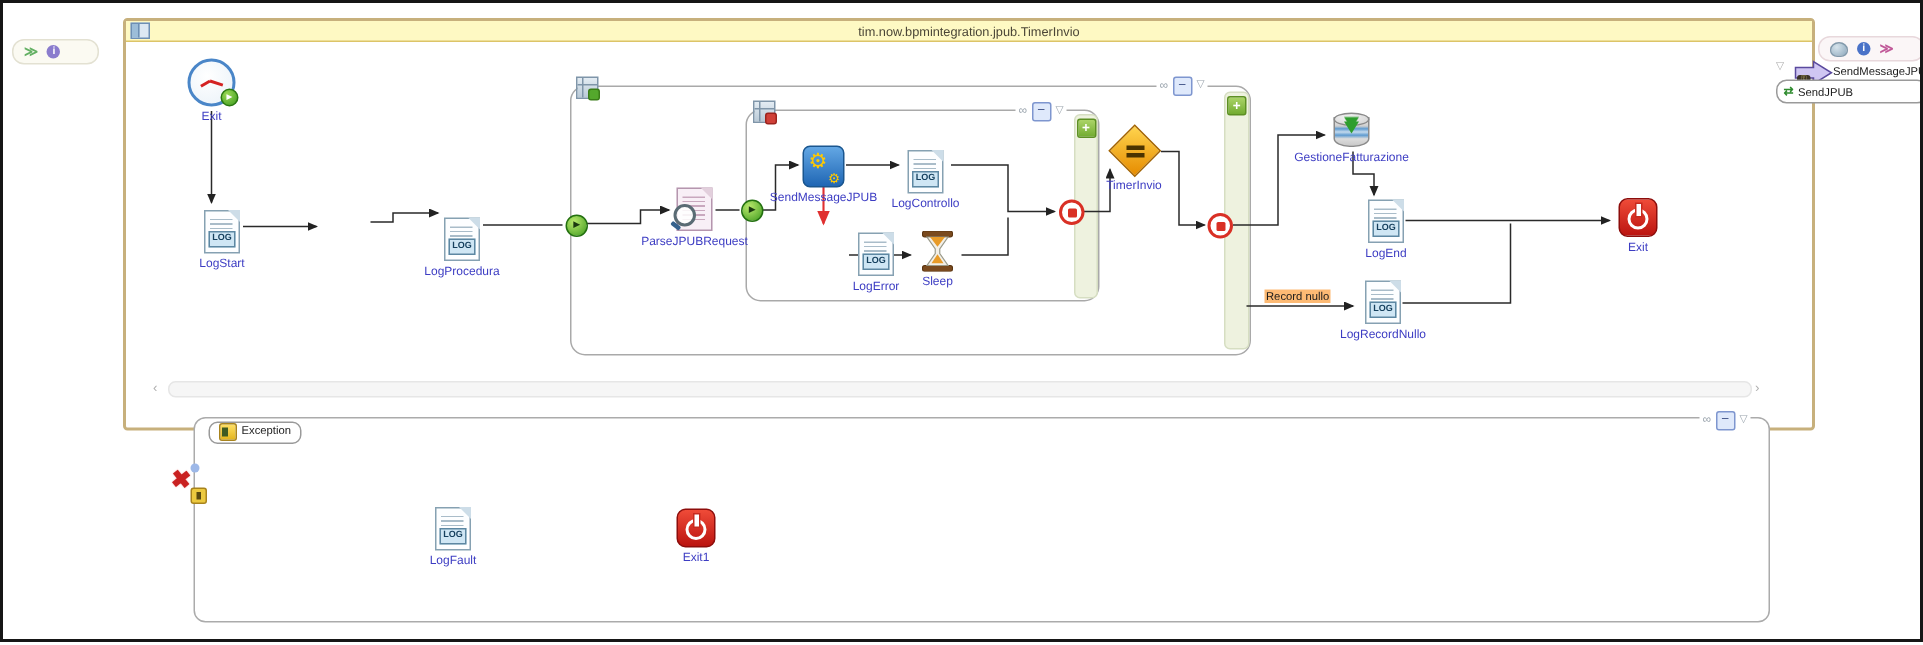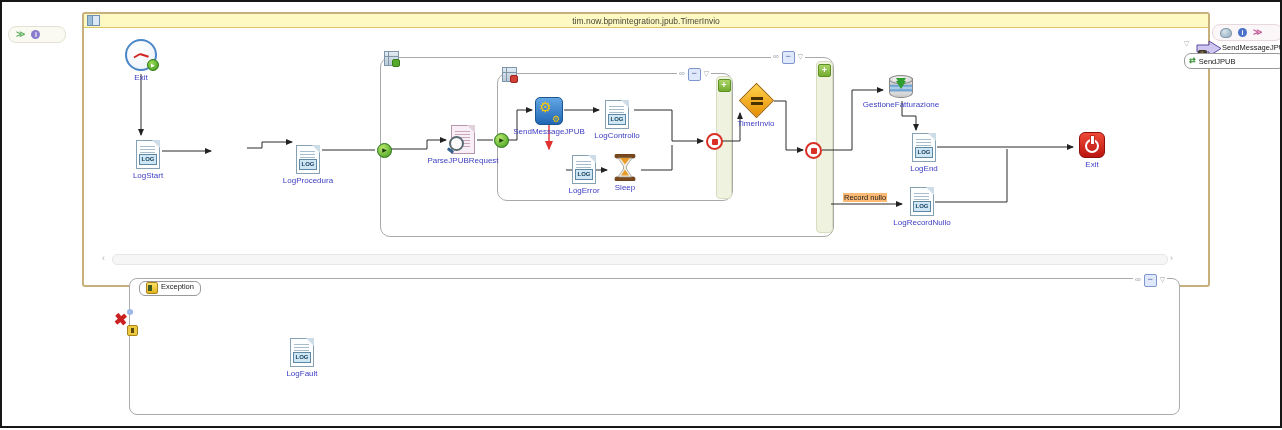--- a/index.html
+++ b/index.html
@@ -369,20 +369,24 @@
   <span class="xbadge"></span>
 
   <div class="node" style="left:302px;top:338px;">
     <div class="docic">
         <span class="lines"></span>
         <span class="log-tag">LOG</span>
       </div>
     <div class="nlabel">LogFault</div>
   </div>
 
+  <div class="node" style="left:464px;top:339px;">
+    <div class="exitic"></div>
+    <div class="nlabel">Exit1</div>
+  </div>
 
   <div class="pill pill-r">
     <span class="res-dot"></span>
     <span class="info-dot2">i</span>
     <span class="chev-pink">≫</span>
   </div>
   <span class="tri-small">▽</span>
   <svg class="pl-flag" viewBox="0 0 26 17">
     <polygon points="1,5 13,5 13,1 25,8.5 13,16 13,12 1,12" fill="#cfc6f2" stroke="#5a4a9e" stroke-width="1"></polygon>
   </svg>

